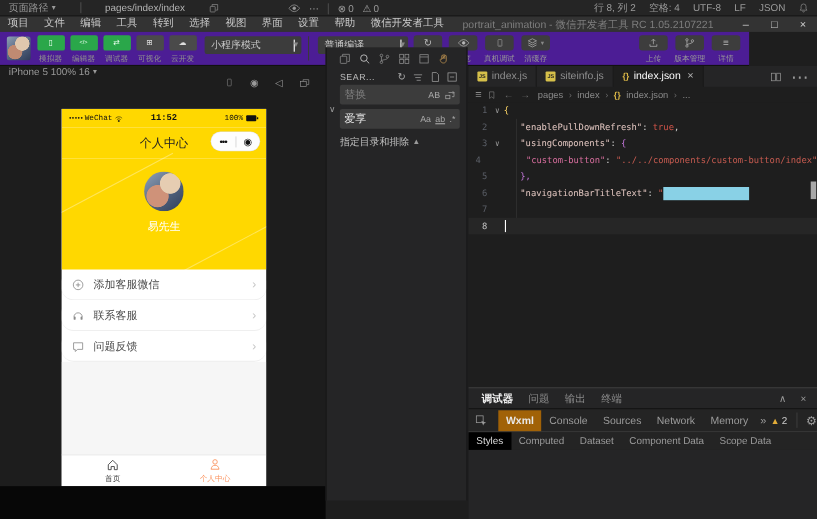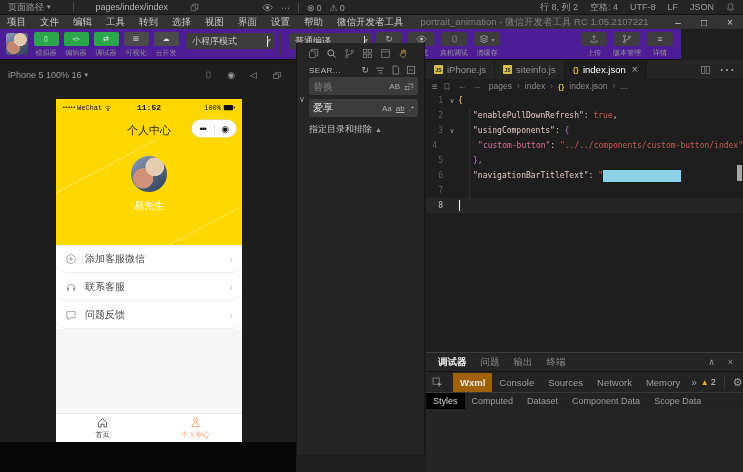--- a/index.html
+++ b/index.html
@@ -43,21 +43,21 @@
   .dd .caret { margin-left:auto; color:#888; font-size:8px; }
   .tool-divider { position:absolute; left:280px; top:4px; width:1px; height:22px; background:#3a3a3a; }
   .acts { position:absolute; top:3px; display:flex; gap:6px; }
   .act { display:flex; flex-direction:column; align-items:center; }
   .act-btn { min-width:26px; height:14px; padding:0 5px; border-radius:3px; background:#3d3d3d;
     color:#b9b9b9; display:flex; align-items:center; justify-content:center; gap:2px; }
   .act-lbl { font-size:7px; color:#989898; margin-top:2px; white-space:nowrap; }
 
   
   .sim { position:absolute; left:0; top:60px; width:296px; height:412px; background:#1d1d1d; }
-  .sim-head { height:20px; display:flex; align-items:flex-end; font-size:9px; color:#9a9a9a; }
+  .sim-head { height:20px; display:flex; align-items:flex-start; font-size:9px; color:#9a9a9a;flex-direction:column; }
   .sim-head .lbl { margin-left:8px; }
   .sim-icons { margin-left:auto; margin-right:14px; display:flex; gap:15px; align-items:center; color:#9a9a9a; }
   .sim-strip { position:absolute; left:0; bottom:0; width:296px; height:30px; background:#070707; }
 
   .phone { position:absolute; left:56px; top:39px; width:186px; height:343px; background:#ffffff;
     display:flex; flex-direction:column; overflow:hidden; }
   .p-status { height:17px; background:#ffd800; display:flex; align-items:center; padding:0 6px;
     font-size:7px; color:#111; }
   .p-status .grp { display:flex; align-items:center; gap:2px; }
   .p-time { position:absolute; left:0; right:0; text-align:center; font-size:8px; font-weight:bold; }
@@ -545,21 +545,21 @@
     <div class="opts-link">
       <span>指定目录和排除</span>
       <span class="up">▲</span>
     </div>
   </div>
 
   <div class="editorcol">
     <div class="tabbar">
       <div class="etab">
         <span class="jsicon">JS</span>
-        <span>iPhone.js</span>
+        <span>index.js</span>
       </div>
       <div class="etab">
         <span class="jsicon">JS</span>
         <span>siteinfo.js</span>
       </div>
       <div class="etab active">
         <span class="bracesicon">{}</span>
         <span>index.json</span>
         <span class="etab-close">×</span>
       </div>

